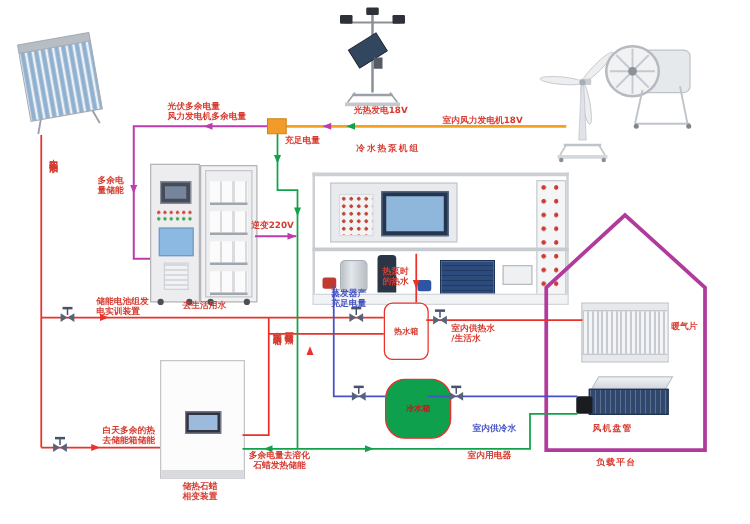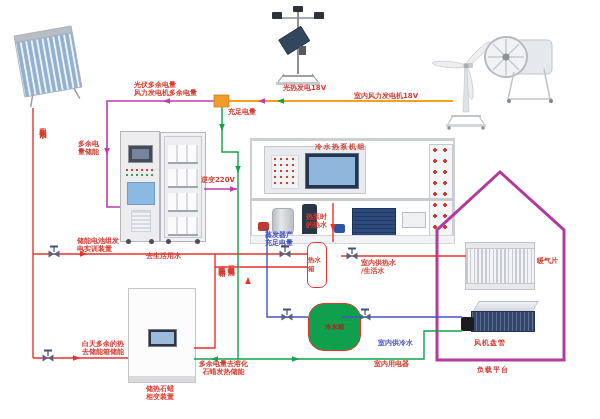--- a/index.html
+++ b/index.html
@@ -57,21 +57,21 @@
   .bn-ctrl{position:absolute;left:152px;top:74px;width:22px;height:14px;background:#eef0f2;border:1px solid #b8bcc2;}
   .bn-base{position:absolute;left:0;top:97px;width:100%;height:9px;background:#f2f3f5;border:1px solid #d3d6da;box-sizing:border-box;}
   
   .paraffin{left:128px;top:288px;width:66px;height:93px;background:#fcfcfd;border:1px solid #c5c5c9;}
   .pf-screen{position:absolute;left:19px;top:40px;width:27px;height:16px;background:#2e3442;border:1px solid #777d88;}
   .pf-screen::after{content:"";position:absolute;inset:2px;background:#9cbadb;}
   .pf-bottom{position:absolute;left:0;bottom:0;width:100%;height:6px;background:#d8dadd;}
   
   .tank{display:flex;align-items:center;justify-content:center;border:1.5px solid #E8322B;
         font-size:6.5px;font-weight:bold;box-sizing:border-box;}
-  .hot{left:307px;top:242px;width:20px;height:46px;background:#fff;color:#D73C31;border-radius:7px;}
+  .hot{left:307px;top:242px;width:36px;height:46px;background:#fff;color:#D73C31;border-radius:7px;}
   .cold{left:308px;top:303px;width:53px;height:48px;background:#0FA04E;color:#b81d1d;border-radius:16px;}
   
   .radiator{left:465px;top:242px;width:70px;height:48px;border:1px solid #bfc2c8;box-sizing:border-box;
      background:repeating-linear-gradient(90deg,#c7cbd1 0 1.6px,#f3f4f6 1.6px 3.8px);}
   .radiator::before{content:"";position:absolute;left:0;top:0;width:100%;height:5px;background:#e6e8eb;border-bottom:1px solid #c4c7cc;}
   .radiator::after{content:"";position:absolute;left:0;bottom:0;width:100%;height:5px;background:#e6e8eb;border-top:1px solid #c4c7cc;}
   .fancoil{left:461px;top:299px;width:76px;height:38px;}
   .fc-top{position:absolute;left:14px;top:2px;width:58px;height:11px;border:1px solid #b9bdc3;
      background:linear-gradient(#f0f2f4,#ccd1d7);transform:skewX(-30deg);}
   .fc-front{position:absolute;left:10px;top:12px;width:62px;height:19px;background:#31486e;border:1px solid #22334f;
@@ -274,21 +274,21 @@
     <span class="ln">光伏多余电量</span>
     <span class="ln">风力发电机多余电量</span>
   </div>
 
   <div class="lb" style="left:283px;top:84px;">光热发电18V</div>
 
   <div class="lb" style="left:354px;top:92px;">室内风力发电机18V</div>
 
   <div class="lb" style="left:228px;top:108px;">充足电量</div>
 
-  <div class="lb" style="left:315px;top:115px;letter-spacing:1.5px;margin-top:28px;">冷水热泵机组</div>
+  <div class="lb" style="left:285px;top:115px;letter-spacing:1.5px;">冷水热泵机组</div>
 
   <div class="lb" style="left:78px;top:140px;">
     <span class="ln">多余电</span>
     <span class="ln">量储能</span>
   </div>
 
   <div class="lb" style="left:201px;top:176px;">逆变220V</div>
 
   <div class="lb" style="left:77px;top:197px;margin-top:40px;">
     <span class="ln">储能电池组发</span>
@@ -298,21 +298,21 @@
   <div class="lb blue" style="left:265px;top:212px;">
     <span class="ln">蒸发器产</span>
     <span class="ln">充足电量</span>
   </div>
 
   <div class="lb" style="left:306px;top:213px;">
     <span class="ln">热泵时</span>
     <span class="ln">的热水</span>
   </div>
 
-  <div class="lb" style="left:146px;top:252px;">去生活用水</div>
+  <div class="lb" style="left:146px;top:240px;">去生活用水</div>
 
   <div class="lb" style="left:361px;top:259px;">
     <span class="ln">室内供热水</span>
     <span class="ln">/生活水</span>
   </div>
 
   <div class="lb" style="left:537px;top:257px;">暖气片</div>
 
   <div class="lb" style="left:217px;top:260px;display:flex;gap:1px;">
     <span class="vert">水送到水箱</span>

